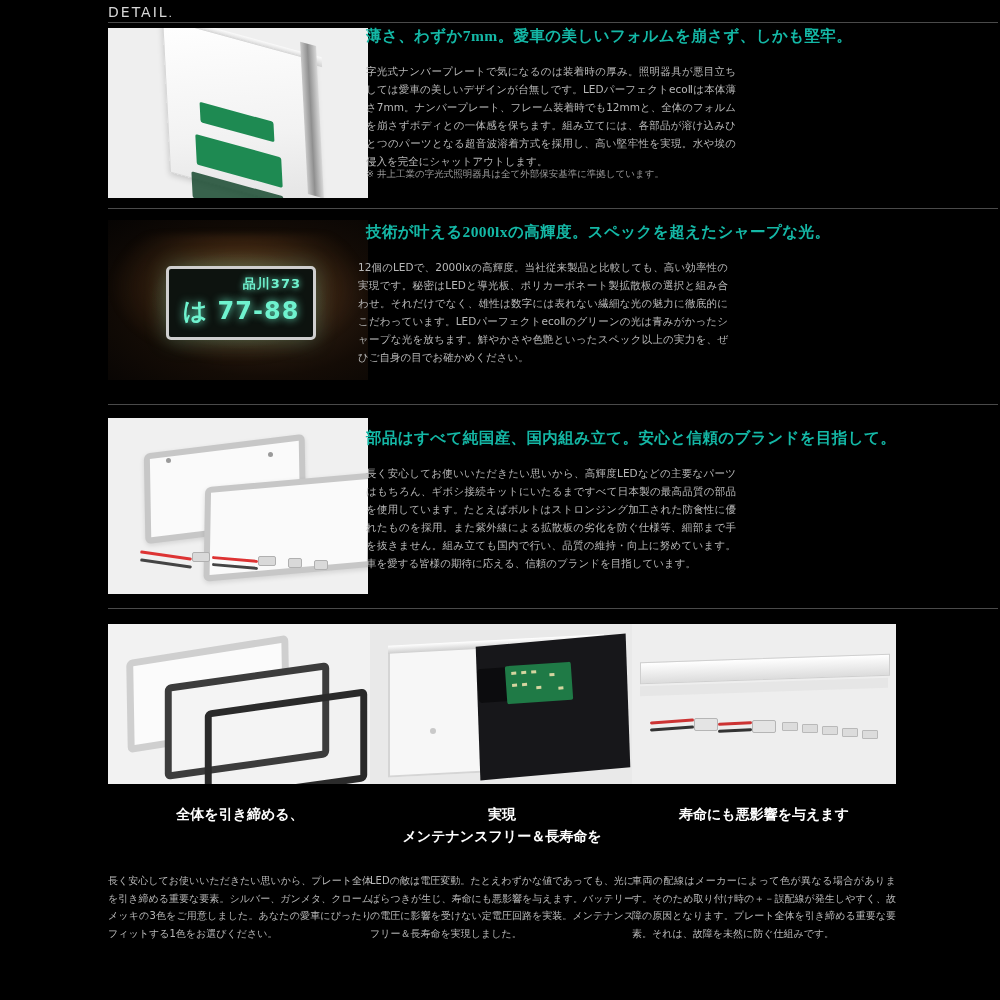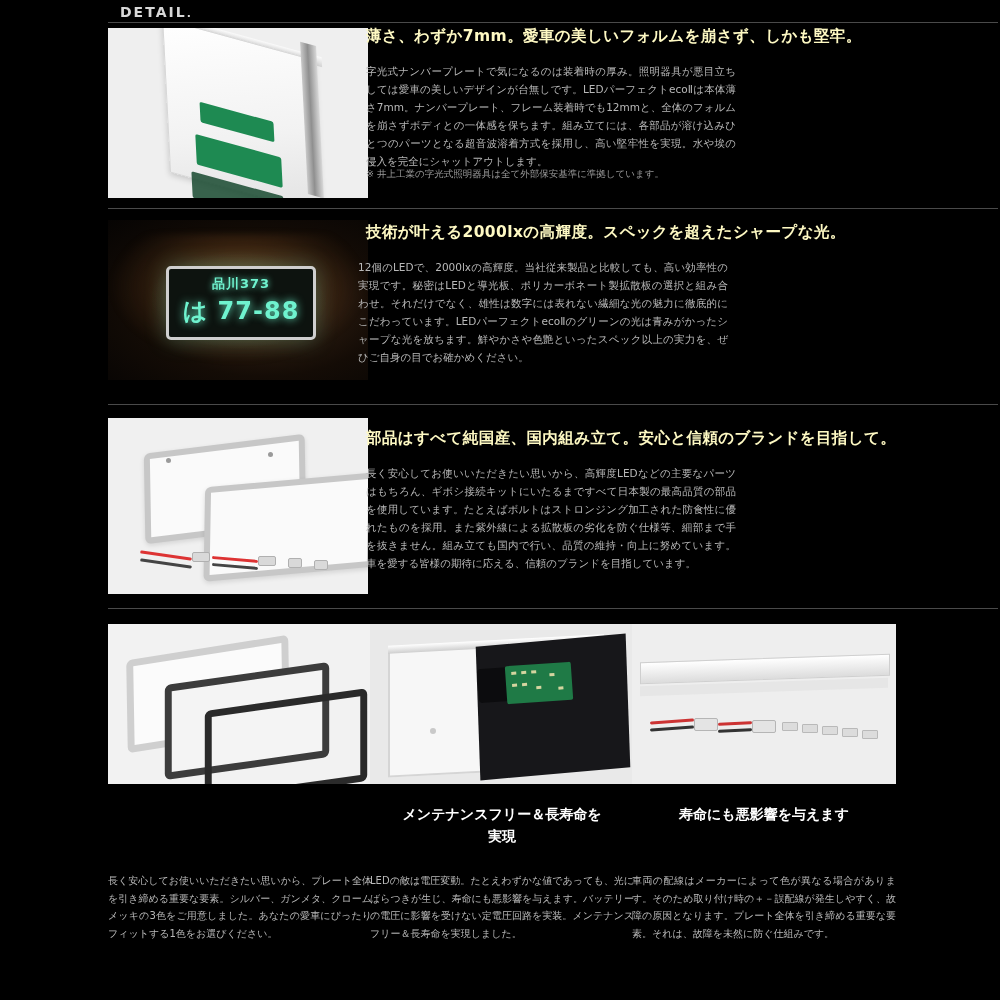--- a/index.html
+++ b/index.html
@@ -12,37 +12,37 @@
   }
   .page{position:relative;width:1000px;height:1000px;background:#000;}
 
   
   .header{
     position:absolute;left:0;top:0;width:1000px;height:28px;
   }
   .header .detail-word{
     position:absolute;left:108px;top:4px;
     font-family:"DejaVu Sans","Liberation Sans",sans-serif;
-    font-size:14px;font-weight:bold;letter-spacing:2px;
+    font-size:14px;font-weight:normal;letter-spacing:2px;
     color:#d8d8d8;
-    margin-left:12px;
   }
   .header .detail-word .small{font-size:11px;}
   .hr{
     position:absolute;background:#4a4a4a;height:1px;
   }
 
   
   .section{position:absolute;}
   .sec-img{position:absolute;overflow:hidden;}
   .sec-title{
     position:absolute;
-    font-size:15.5px;font-weight:bold;color:#fef9c3;
+    font-size:15.5px;font-weight:bold;color:#14b8a6;
     letter-spacing:0.4px;
     white-space:nowrap;
+    font-family:Liberation Serif, serif;
   }
   .sec-body{
     position:absolute;
     font-size:10.5px;line-height:1.72;color:#b9b9b9;
     text-align:justify;
   }
   .sec-note{
     position:absolute;
     font-size:9.5px;line-height:1.6;color:#9a9a9a;
   }
@@ -101,21 +101,21 @@
     background:radial-gradient(ellipse at 50% 40%,rgba(150,90,40,.55),rgba(20,12,6,0) 70%);
     filter:blur(3px);
   }
   .img2 .plate{
     position:absolute;left:58px;top:46px;width:144px;height:68px;
     background:#0d130f;
     border:3px solid #cfcfcf;border-radius:5px;
     box-shadow:0 0 22px rgba(120,255,210,.25);
   }
   .img2 .ptop{
-    position:absolute;left:12px;top:6px;width:120px;text-align:center;
+    position:absolute;left:12px;top:6px;width:120px;text-align:right;
     color:#6ff3cf;font-size:13px;font-weight:bold;letter-spacing:1px;
     text-shadow:0 0 6px rgba(110,245,205,.9);
   }
   .img2 .pnum{
     position:absolute;left:6px;top:26px;width:132px;text-align:center;
     color:#6ff3cf;font-size:24px;font-weight:bold;letter-spacing:1px;
     text-shadow:0 0 9px rgba(110,245,205,.95);
   }
   .img2 .glow{
     position:absolute;left:40px;top:30px;width:180px;height:100px;
@@ -221,20 +221,21 @@
   </div>
   <div class="hr" style="left:108px;top:608px;width:890px;"></div>
 
   <div class="col" style="left:108px;top:624px;">
     <div class="col-img imgc1" style="left:0;top:0;">
       <div class="fr fa"></div>
       <div class="fr fb"></div>
       <div class="fr fc"></div>
     </div>
     <div class="col-title" style="left:0;top:180px;">
+      <div>全体を引き締める、</div>
     </div>
     <div class="col-body" style="left:0;top:248px;">長く安心してお使いいただきたい思いから、プレート全体を引き締める重要な要素。シルバー、ガンメタ、クロームメッキの3色をご用意しました。あなたの愛車にぴったりフィットする1色をお選びください。</div>
   </div>
 
   <div class="col" style="left:370px;top:624px;">
     <div class="col-img imgc2" style="left:0;top:0;">
       <div class="plate"></div>
       <div class="edge"></div>
       <div class="darkbar"></div>
       <div class="blk"></div>
@@ -244,22 +245,22 @@
           <i style="left:26px;top:6px;"></i>
         <i style="left:6px;top:18px;"></i>
           <i style="left:16px;top:18px;"></i>
           <i style="left:30px;top:22px;"></i>
         <i style="left:44px;top:10px;"></i>
           <i style="left:52px;top:24px;"></i>
       </div>
       <div class="dot"></div>
     </div>
     <div class="col-title" style="left:0;top:180px;">
+      <div>実現</div>
       <div>メンテナンスフリー＆長寿命を</div>
-      <div>実現</div>
     </div>
     <div class="col-body" style="left:0;top:248px;">LEDの敵は電圧変動。たとえわずかな値であっても、光にばらつきが生じ、寿命にも悪影響を与えます。バッテリーの電圧に影響を受けない定電圧回路を実装。メンテナンスフリー＆長寿命を実現しました。</div>
   </div>
 
   <div class="col" style="left:632px;top:624px;">
     <div class="col-img imgc3" style="left:0;top:0;">
       <div class="bar"></div>
       <div class="bar2"></div>
       <div class="w" style="left:18px;top:96px;width:44px;background:#cc3333;transform:rotate(-4deg);"></div>
       <div class="w" style="left:18px;top:103px;width:44px;background:#333;transform:rotate(-4deg);"></div>

